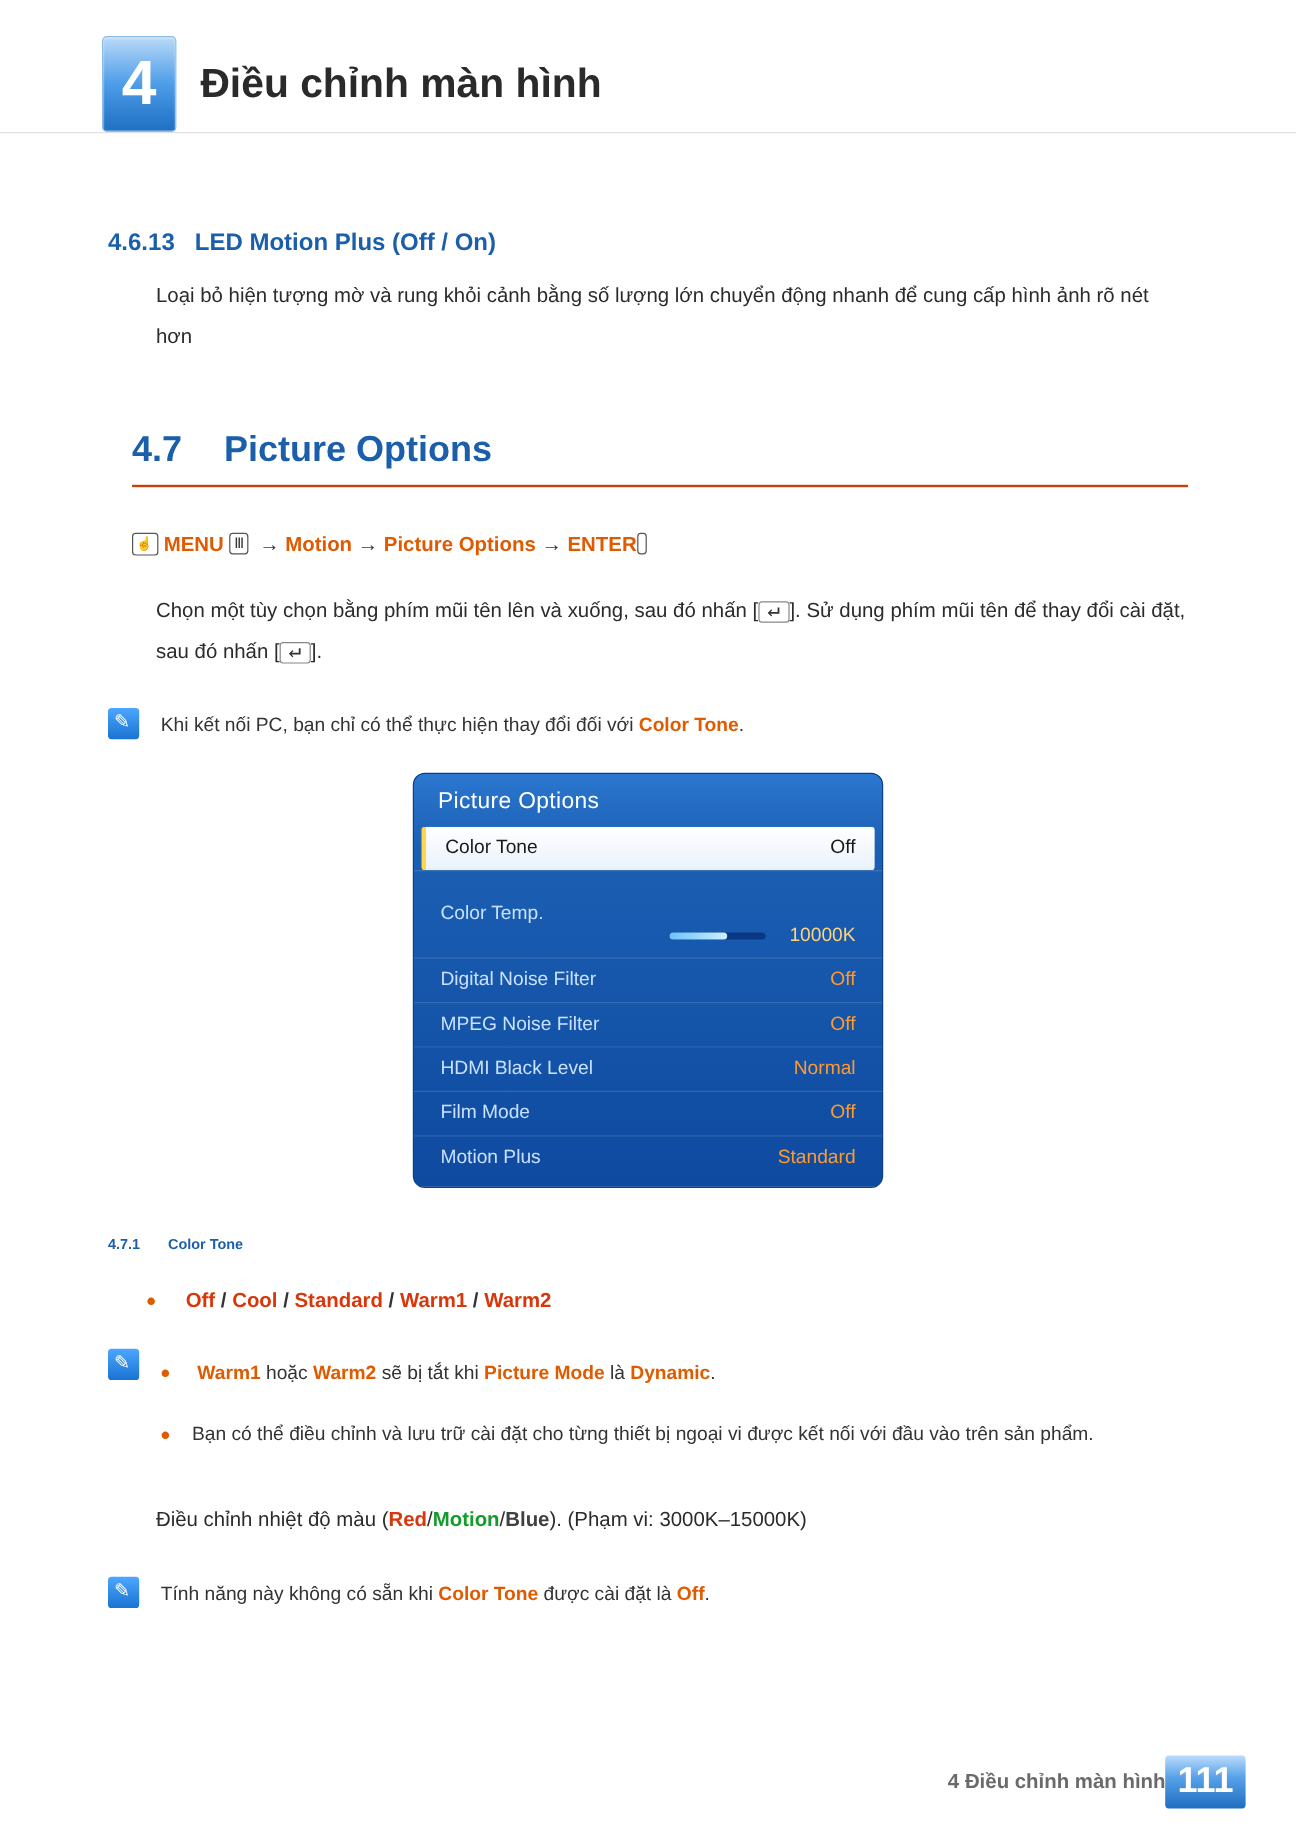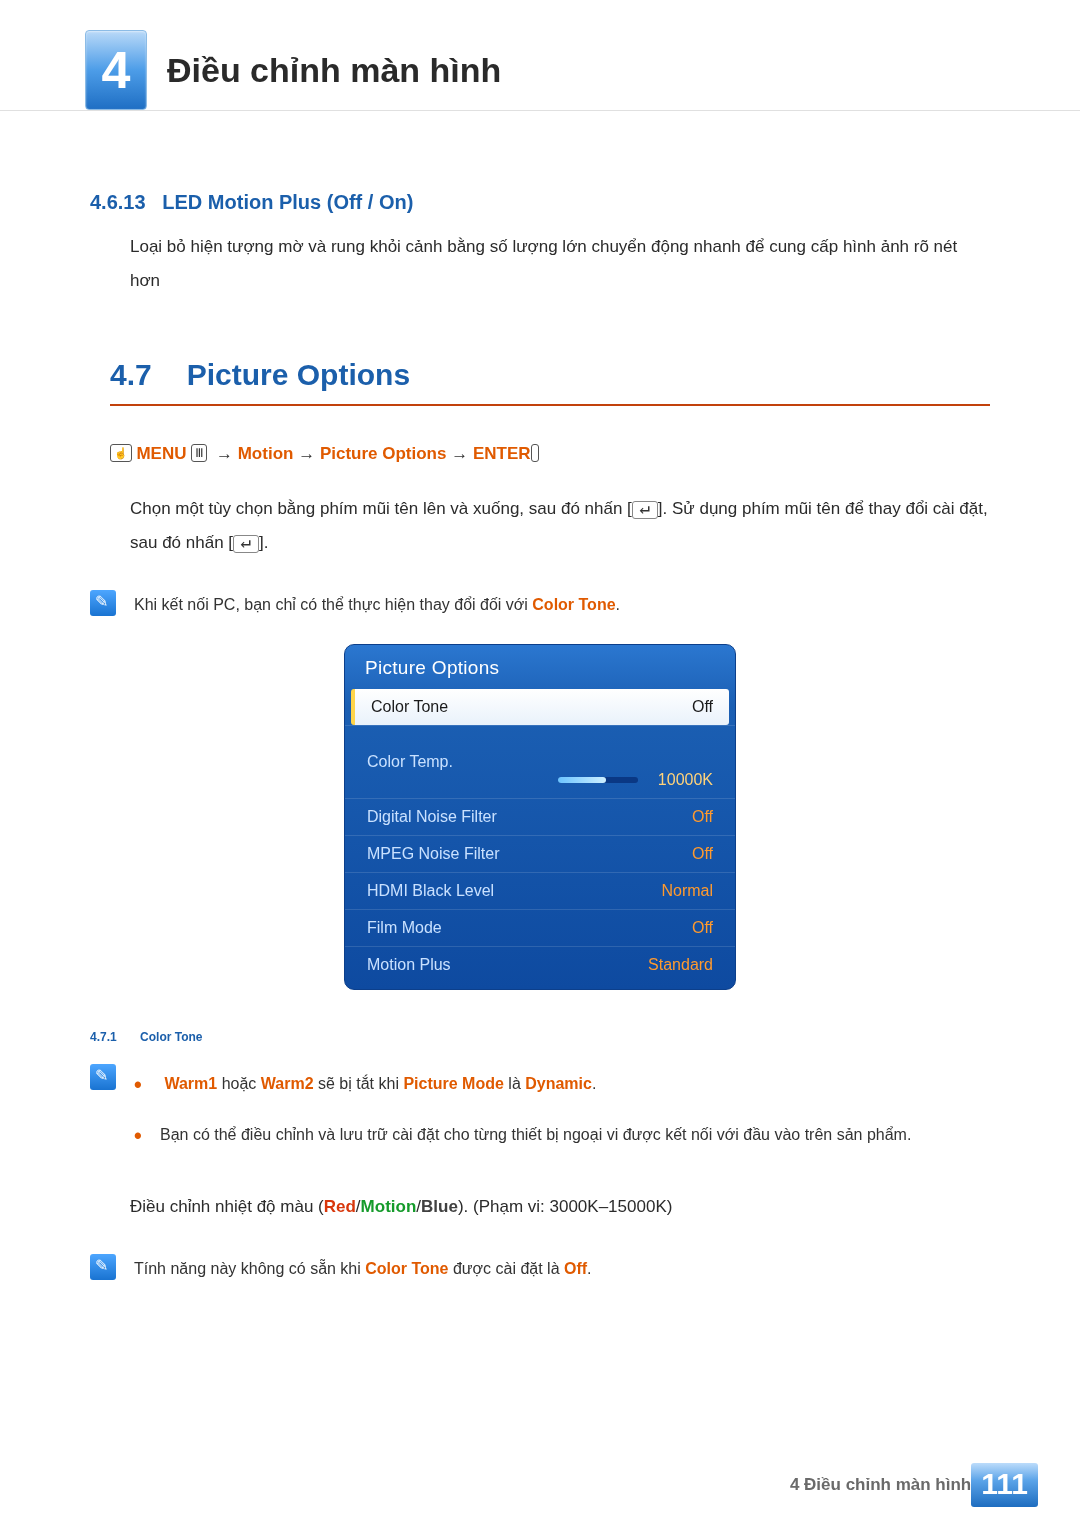--- a/index.html
+++ b/index.html
@@ -281,20 +281,25 @@
     <div class="osd-row">
       <span>Motion Plus</span>
       <span class="val orange">Standard</span>
     </div>
   </div>
 
   <div class="h5">
     <span class="num">4.7.1</span>
     <span>Color Tone</span>
   </div>
+  <ul class="opts">
+    <li>
+      <span class="red">Off</span><span class="sep"> / </span><span class="red">Cool</span><span class="sep"> / </span><span class="red">Standard</span><span class="sep"> / </span><span class="red">Warm1</span><span class="sep"> / </span><span class="red">Warm2</span>
+    </li>
+  </ul>
   <div class="note-row">
     <div class="note-icon"></div>
     <div class="note-text">
       <ul class="note-sublist">
         <li>
           <span class="orange">Warm1</span><span> hoặc </span><span class="orange">Warm2</span><span> sẽ bị tắt khi </span><span class="orange">Picture Mode</span><span> là </span><span class="orange">Dynamic</span><span>.</span>
         </li>
         <li>Bạn có thể điều chỉnh và lưu trữ cài đặt cho từng thiết bị ngoại vi được kết nối với đầu vào trên sản phẩm.</li>
       </ul>
     </div>

